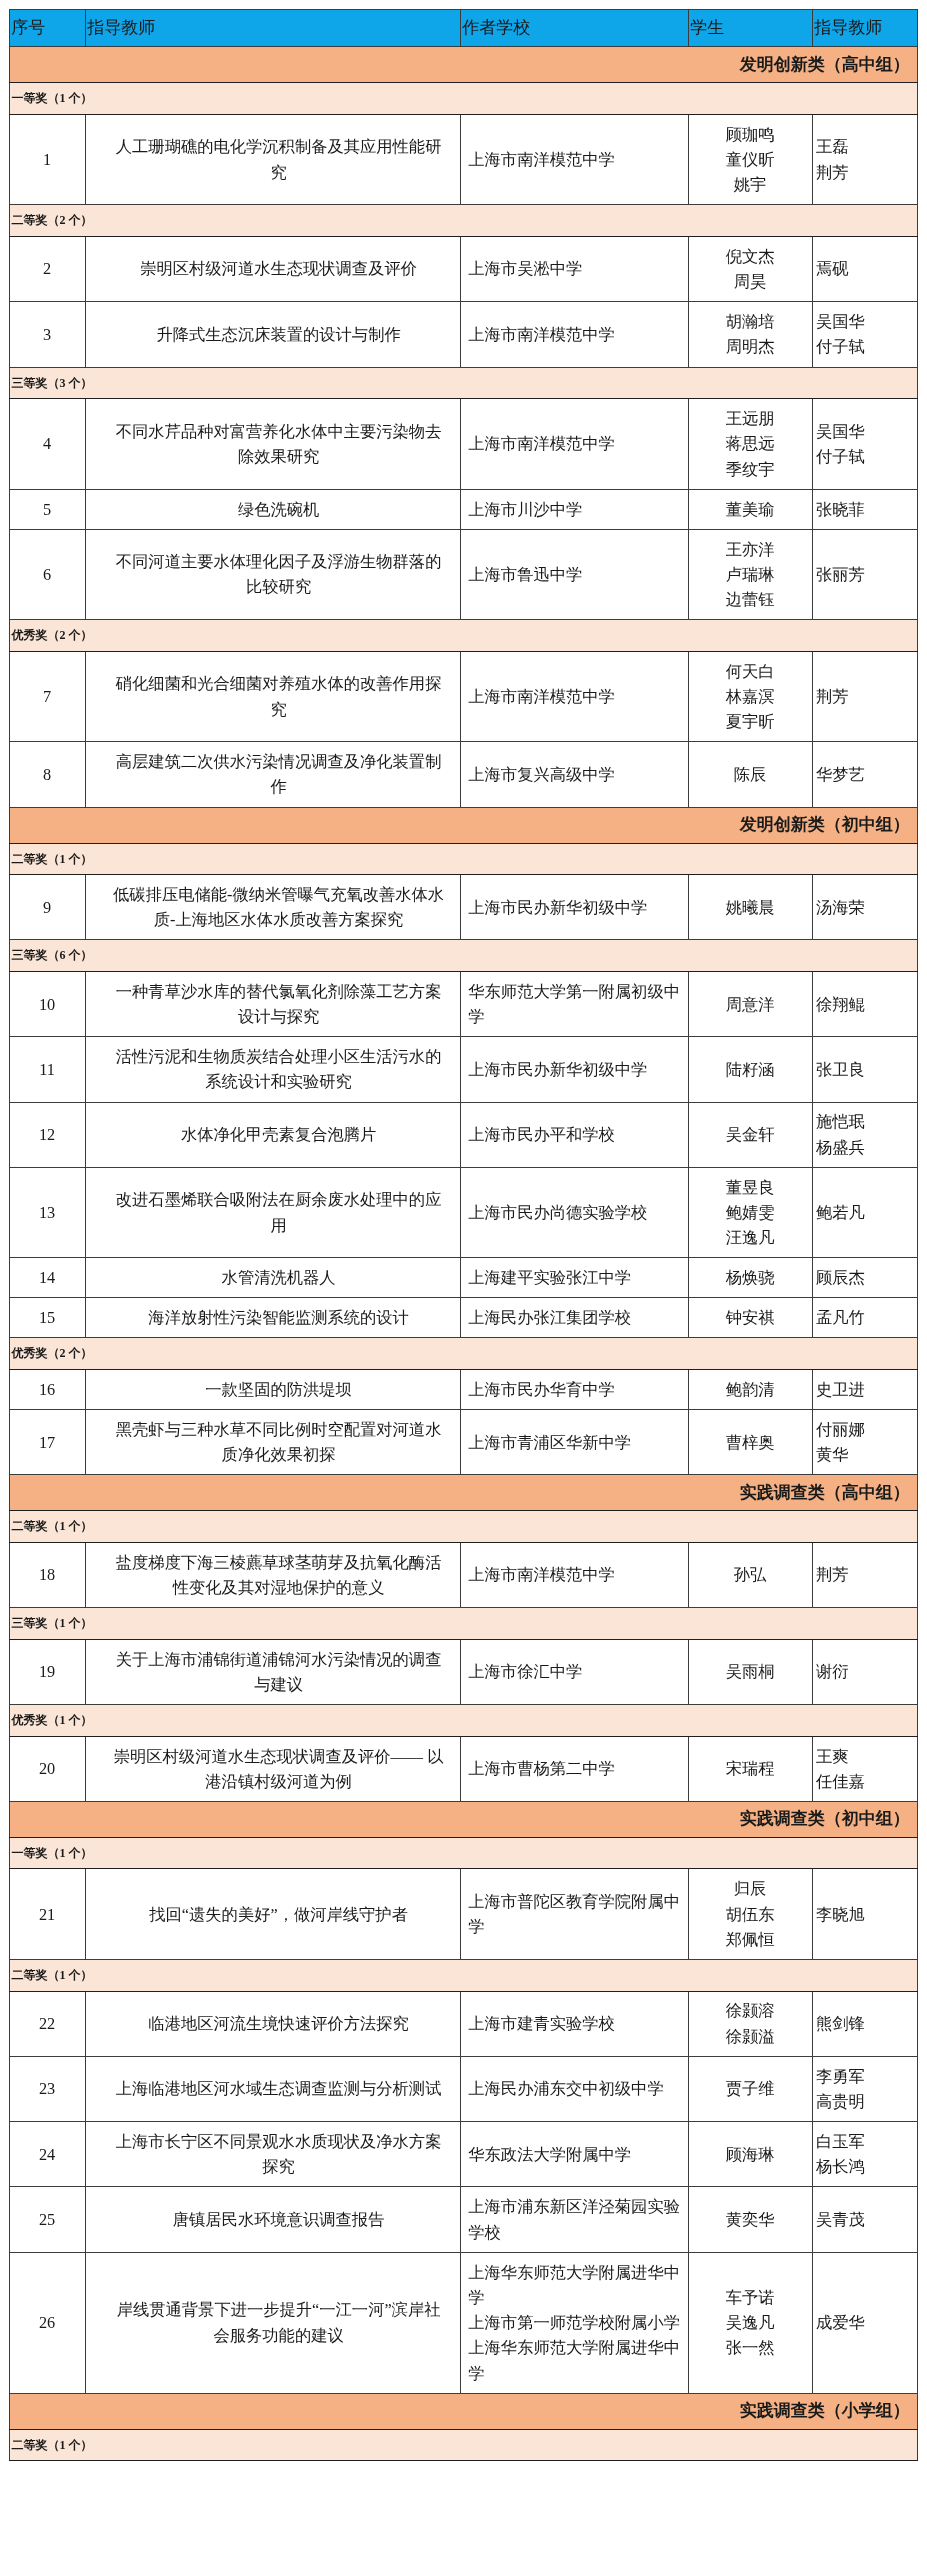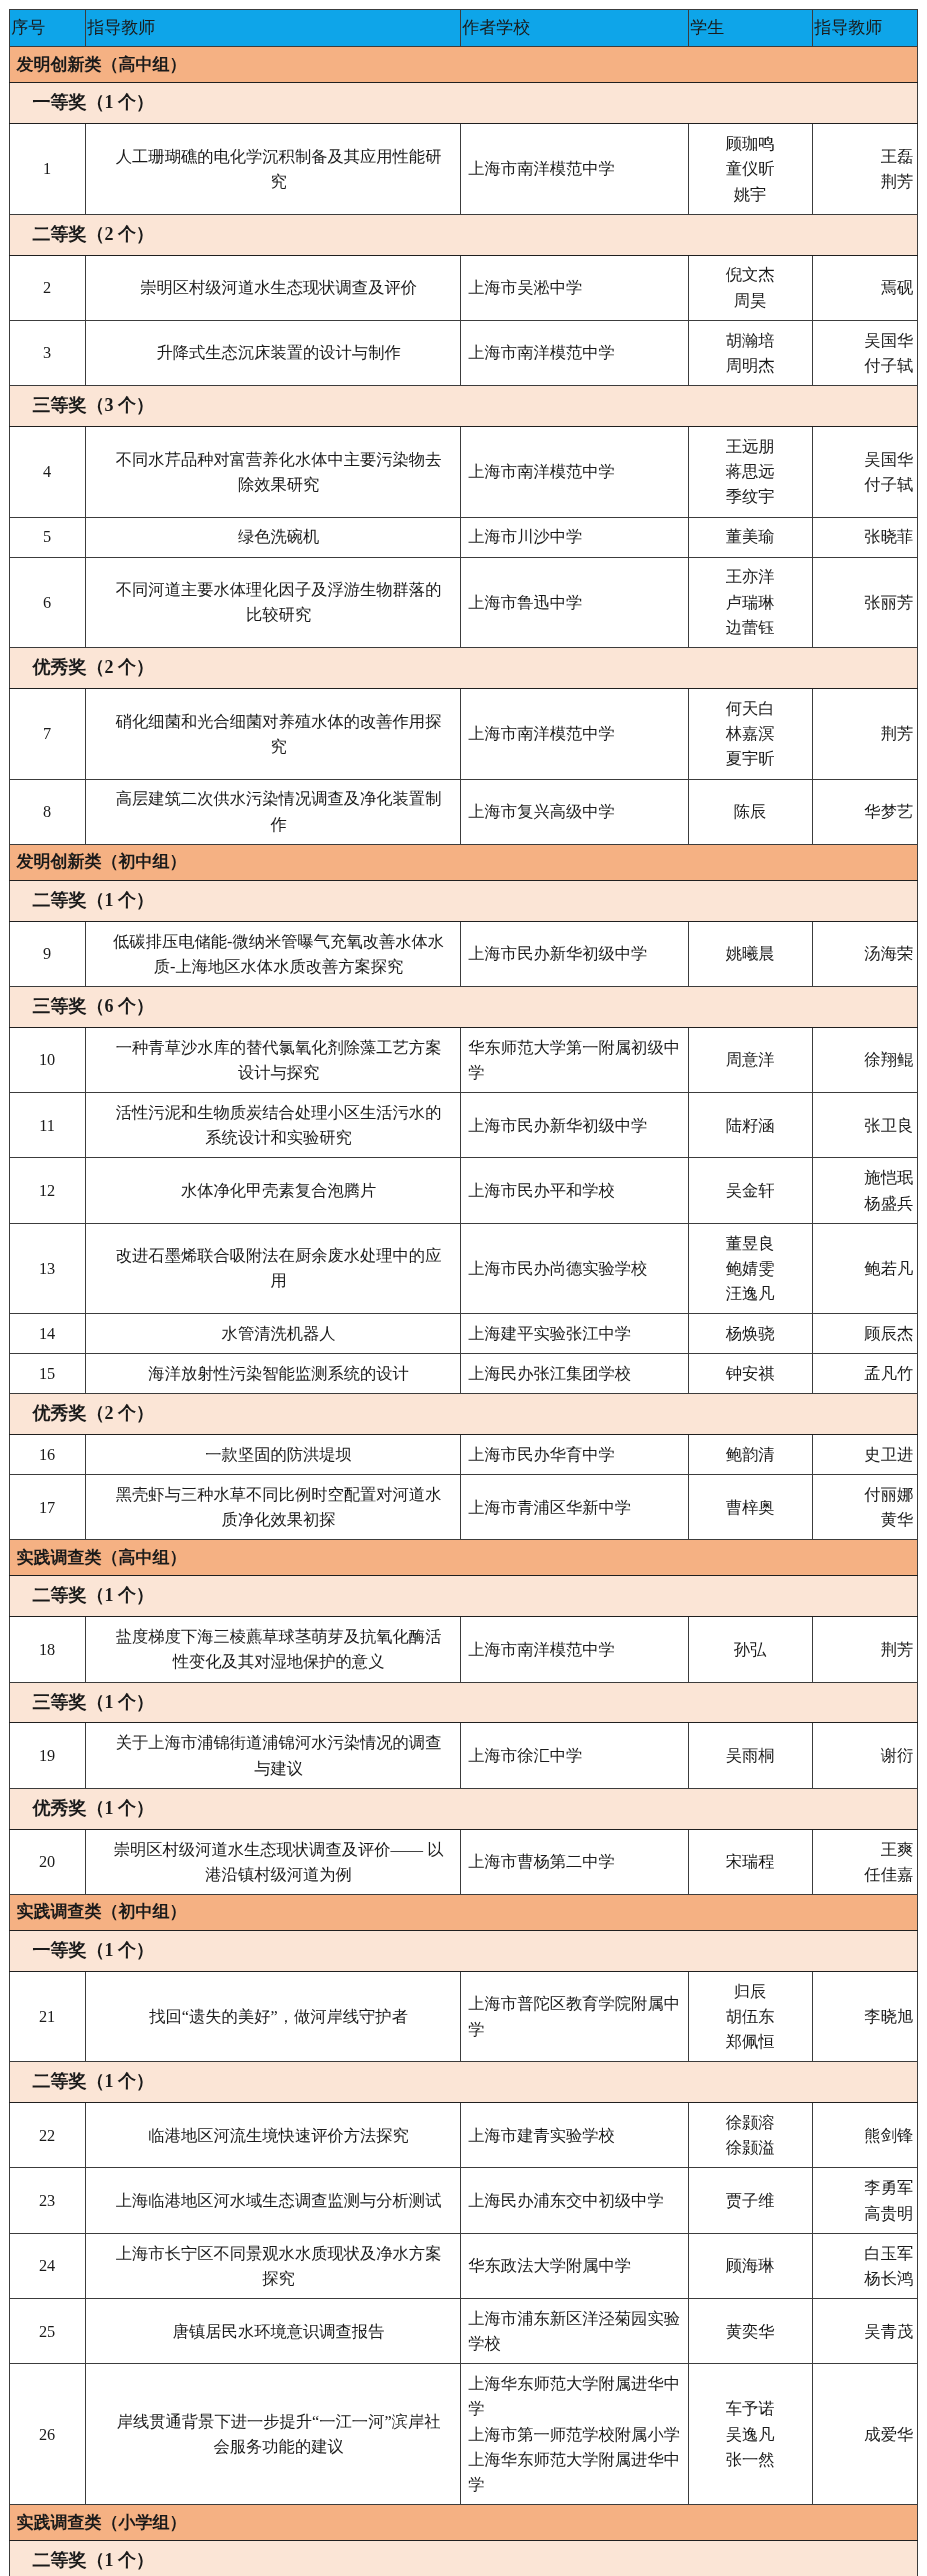--- a/index.html
+++ b/index.html
@@ -31,35 +31,35 @@
     font-size:16.3px;line-height:1.55;
     padding:6.9px 3.4px;
     overflow:hidden;
   }
   thead th{
     font-weight:normal;text-align:left;font-size:17px;
     padding:5.2px 1.7px;background:#0ea5e9;
   }
   tr.section-row td{
     background:var(--section-band);
-    font-weight:bold;font-size:17px;text-align:left;
+    font-weight:bold;font-size:17px;text-align:right;
     padding:4.3px 6.9px;
     border-top:1.7px solid var(--outer);border-bottom:1.7px solid var(--outer);
   }
   tr.award-row td{
     background:var(--award-band);
-    font-weight:bold;font-size:18px;text-align:left;
-    padding:6px 23px;
+    font-weight:bold;font-size:12px;text-align:left;
+    padding:6px 2px;
     border-bottom:1.7px solid var(--outer);
   }
   td.cell-no{text-align:center;}
   td.cell-project{text-align:center;padding-left:24px;padding-right:12px;}
   td.cell-school{text-align:left;padding-left:7.7px;padding-right:6.9px;white-space:pre-line;margin-left:24px;}
   td.cell-students{text-align:center;white-space:pre-line;}
-  td.cell-teachers{text-align:right;white-space:pre-line;margin-left:36px;}
+  td.cell-teachers{text-align:left;white-space:pre-line;margin-left:36px;}
 </style>
 </head>
 <body>
 
 <div class="table-wrap">
   <table>
     <colgroup>
       <col class="c-no">
         <col class="c-project">
         <col class="c-school">

